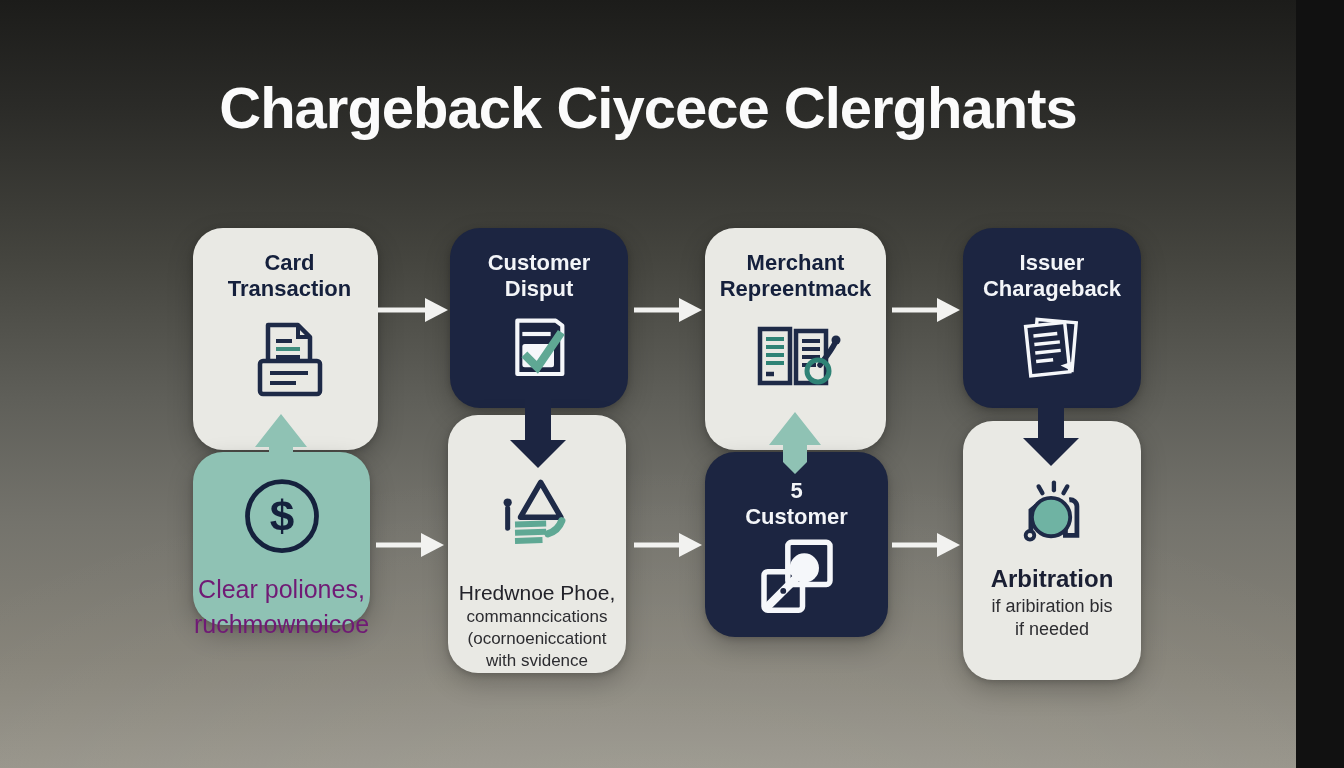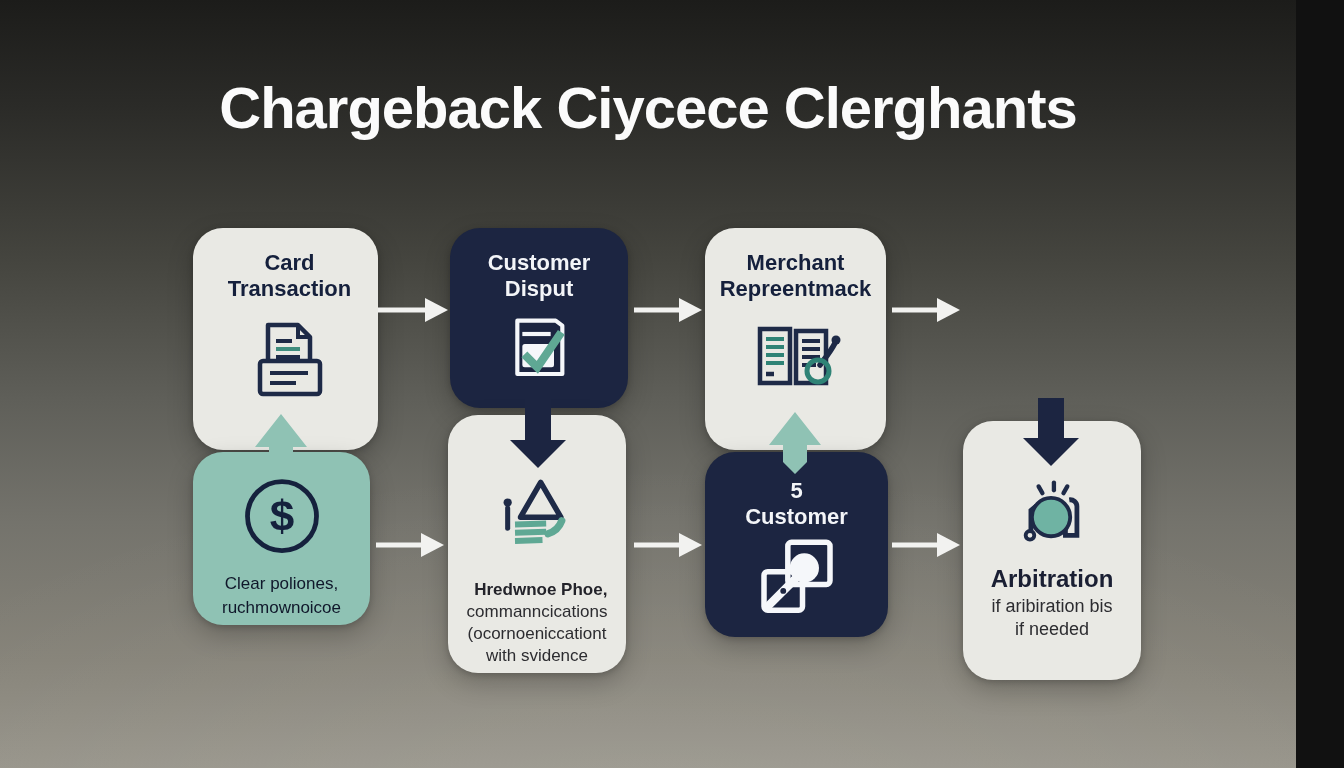--- a/index.html
+++ b/index.html
@@ -20,24 +20,24 @@
     display:flex;flex-direction:column;align-items:center;
     box-shadow:0 10px 26px rgba(0,0,0,0.22), 0 2px 6px rgba(0,0,0,0.18);
   }
   .node.light{background:#e9e9e4;color:#15203c;}
   .node.dark{background:#1c2541;color:#f3f5f8;}
   .node.teal{background:#8fc2b4;color:#182a3c;}
   .node-title{
     font-weight:700;font-size:22px;line-height:1.2;text-align:center;margin-top:22px;
   }
   .icon-wrap{display:flex;align-items:center;justify-content:center;}
-  .body-heading{font-weight:700;font-size:17px;text-align:right;line-height:1.3;color:#23232a;}
+  .body-heading{font-weight:400;font-size:21px;text-align:left;line-height:1.3;color:#23232a;}
   .node.light .body-heading{color:#23232a;}
   .body-text{font-size:17px;text-align:center;line-height:1.3;color:#2c2c30;}
-  .teal-text{font-size:17px;font-weight:500;text-align:center;line-height:1.4;color:#0f172a;margin-top:6px;}
+  .teal-text{font-size:25px;font-weight:500;text-align:center;line-height:1.4;color:#701a75;margin-top:6px;}
   .arb-heading{font-weight:700;font-size:24px;text-align:center;color:#1a1f33;margin-top:0;}
   .arrow-layer{position:absolute;left:0;top:0;z-index:5;pointer-events:none;}
   
   .n-card{left:193px;top:228px;width:177px;height:222px;padding-left:8px;}
   .n-dispute{left:450px;top:228px;width:178px;height:180px;}
   .n-merchant{left:705px;top:228px;width:181px;height:222px;}
   .n-issuer{left:963px;top:228px;width:178px;height:180px;}
   .n-policies{left:193px;top:452px;width:177px;height:173px;}
   .n-evidence{left:448px;top:415px;width:178px;height:258px;}
   .n-review{left:705px;top:452px;width:183px;height:185px;}
@@ -102,20 +102,39 @@
         <line x1="54" y1="36" x2="72" y2="36" stroke="#1e2a47" stroke-width="4"></line>
         <line x1="54" y1="44" x2="72" y2="44" stroke="#1e2a47" stroke-width="4"></line>
         <line x1="54" y1="52" x2="68" y2="52" stroke="#1e2a47" stroke-width="4"></line>
         <path d="M72 52 C78 44 83 38 87 30" fill="none" stroke="#1e2a47" stroke-width="5.5" stroke-linecap="round"></path>
         <circle cx="88" cy="27" r="4.5" fill="#1e2a47"></circle>
         <circle cx="70" cy="58" r="11" fill="none" stroke="#2f8376" stroke-width="5"></circle>
       </svg>
     </div>
   </div>
 
+  <div class="node dark n-issuer">
+    <div class="node-title">
+      <div>Issuer</div>
+      <div>Charageback</div>
+    </div>
+    <div class="icon-wrap" style="margin-top:6px;">
+      <svg width="82" height="82" viewBox="0 0 96 96">
+        <rect x="28" y="14" width="46" height="56" fill="none" stroke="#f5f7fa" stroke-width="4" transform="rotate(5 51 42)"></rect>
+        <rect x="20" y="18" width="46" height="58" fill="#1c2541" stroke="#f5f7fa" stroke-width="4" transform="rotate(-6 43 47)"></rect>
+        <g transform="rotate(-6 43 47)">
+          <line x1="28" y1="30" x2="56" y2="30" stroke="#f5f7fa" stroke-width="4"></line>
+          <line x1="28" y1="40" x2="58" y2="40" stroke="#f5f7fa" stroke-width="4"></line>
+          <line x1="28" y1="50" x2="58" y2="50" stroke="#f5f7fa" stroke-width="4"></line>
+          <line x1="28" y1="60" x2="48" y2="60" stroke="#f5f7fa" stroke-width="4"></line>
+        </g>
+        <path d="M58 66 l12 -4 v10 z" fill="#f5f7fa"></path>
+      </svg>
+    </div>
+  </div>
 
   <div class="node teal n-policies">
     <div class="icon-wrap" style="margin-top:22px;">
       <svg width="92" height="92" viewBox="0 0 96 96">
         <circle cx="48" cy="44" r="36" fill="none" stroke="#15213d" stroke-width="5"></circle>
         <text x="48" y="60" text-anchor="middle" font-family="Liberation Sans, sans-serif" font-size="46" font-weight="700" fill="#15213d">$</text>
       </svg>
     </div>
     <div class="teal-text">
       <div>Clear poliones,</div>

